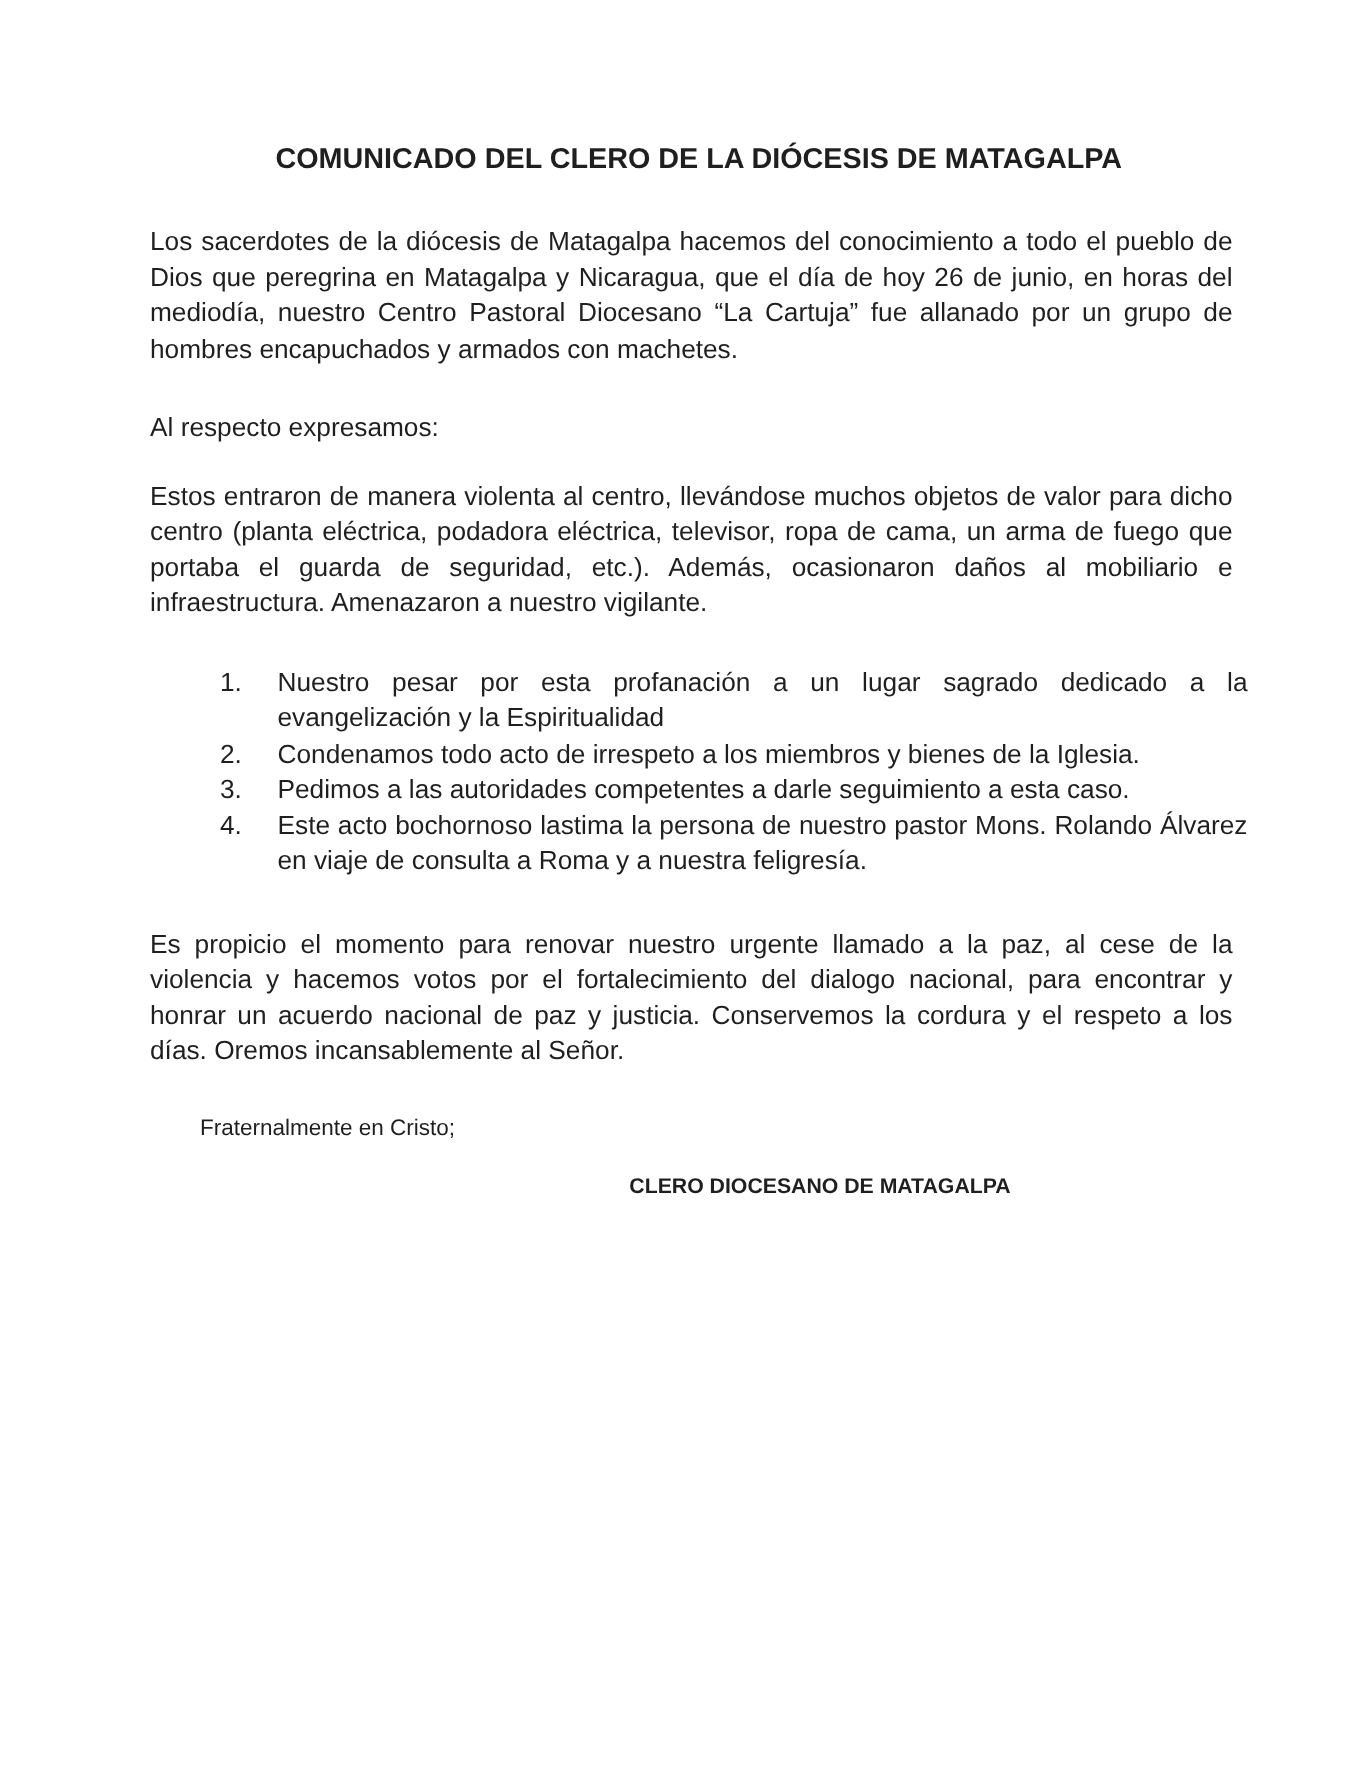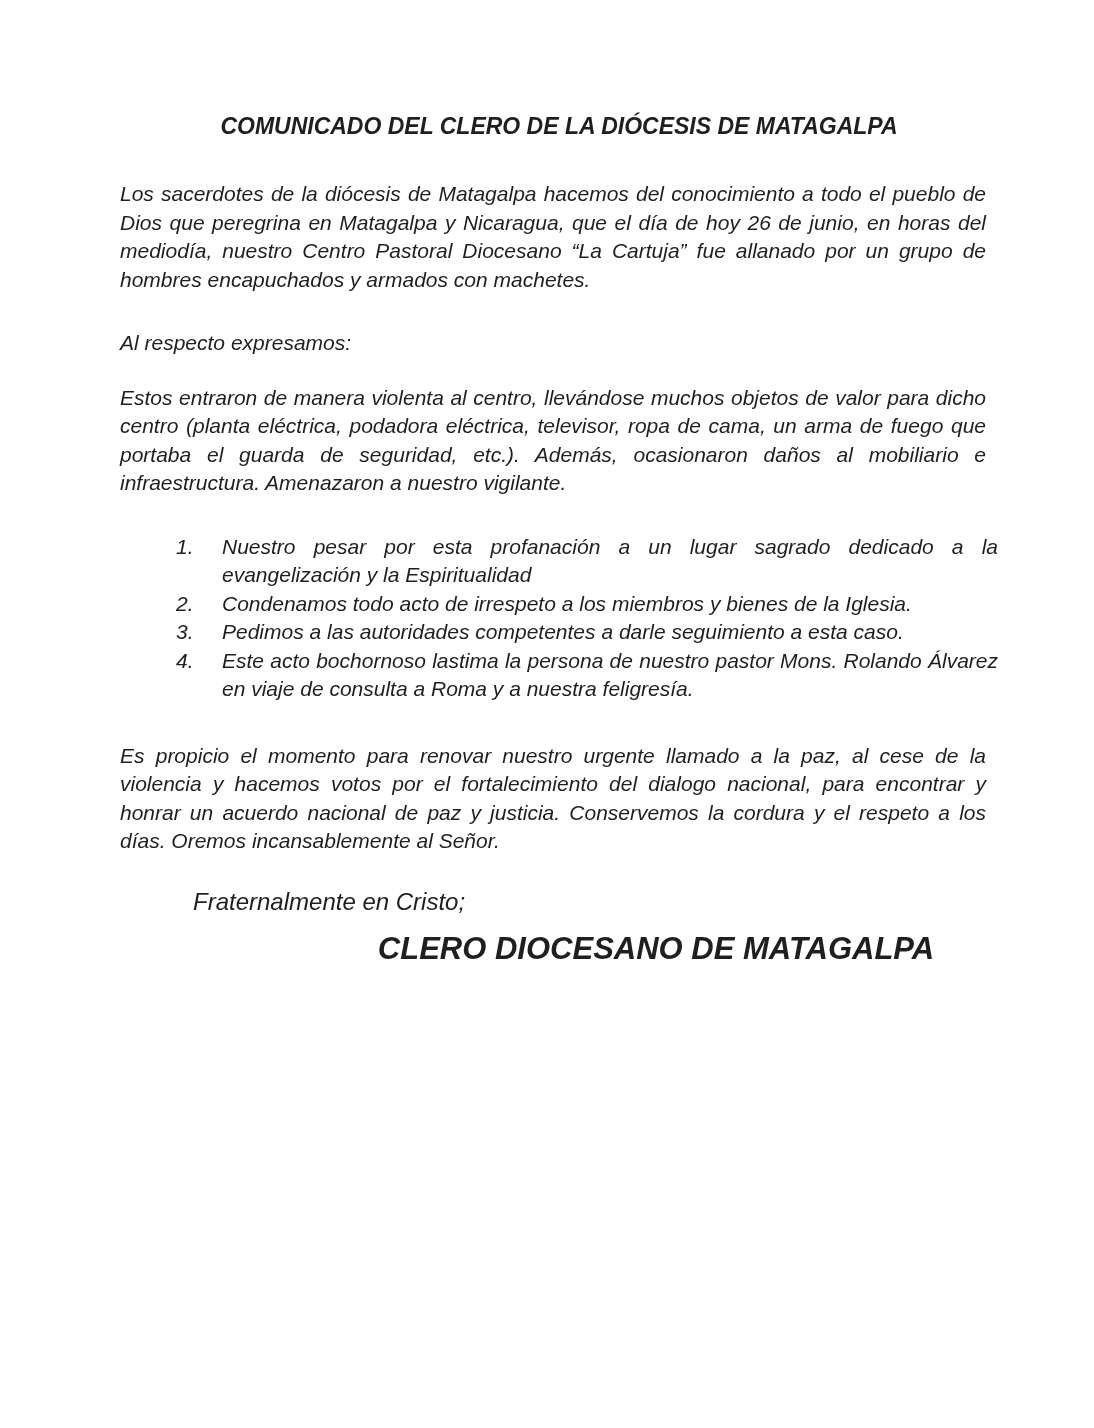--- a/index.html
+++ b/index.html
@@ -8,21 +8,20 @@
     background: #ffffff;
   }
   .page {
     position: relative;
     width: 1094px;
     height: 1428px;
     background: #ffffff;
     color: #1f1f1f;
     font-family: "Liberation Sans", sans-serif;
     overflow: hidden;
-    font-style: italic;
   }
   .content {
     position: absolute;
     left: 120px;
     top: 112px;
     width: 878px;
   }
   .doc-title {
     font-size: 23px;
     font-weight: 700;
@@ -56,26 +55,26 @@
     flex: 1;
     text-align: justify;
   }
   .para.appeal {
     margin-bottom: 32px;
   }
   .para.blessing {
     margin-bottom: 38px;
   }
   .closing {
-    font-size: 24px;
+    font-size: 18px;
     line-height: 28.5px;
-    margin: 0 0 19px 73px;
+    margin: 0 0 19px 40px;
   }
   .signature {
-    font-size: 31px;
+    font-size: 17px;
     font-weight: 700;
     line-height: 28.5px;
     text-align: center;
     padding-left: 194px;
     margin: 0;
   }
 </style>
 </head>
 <body>
 

